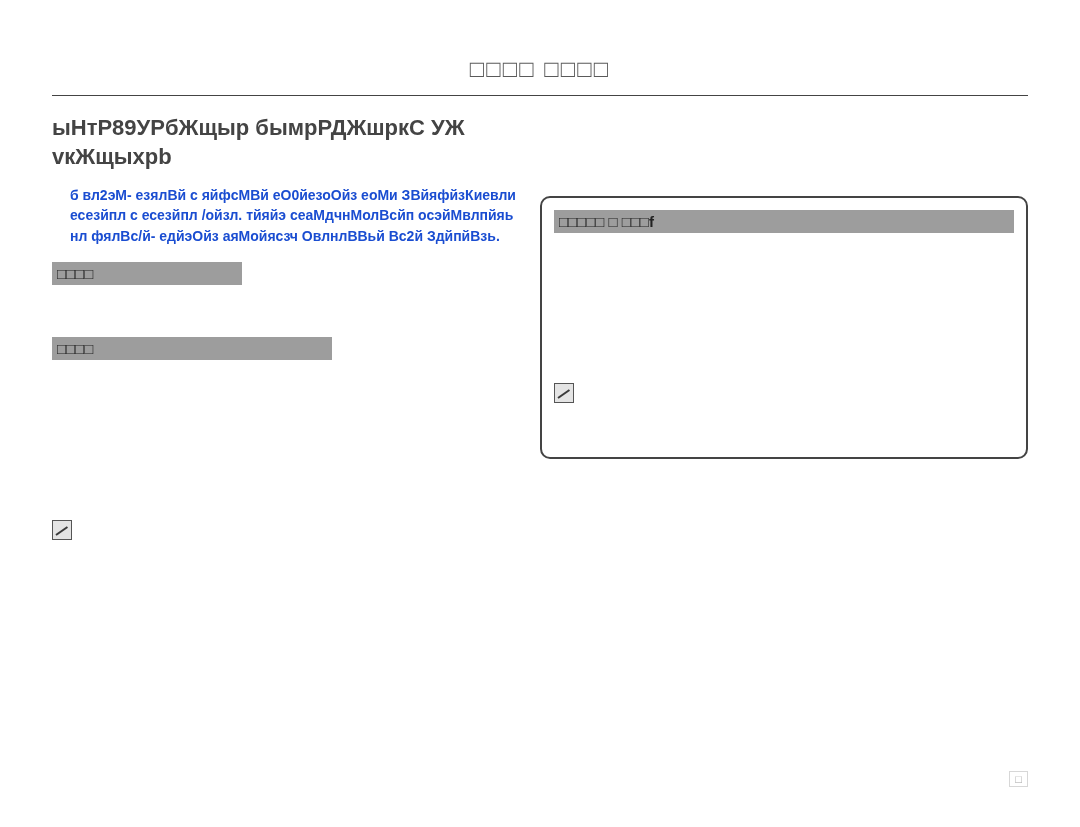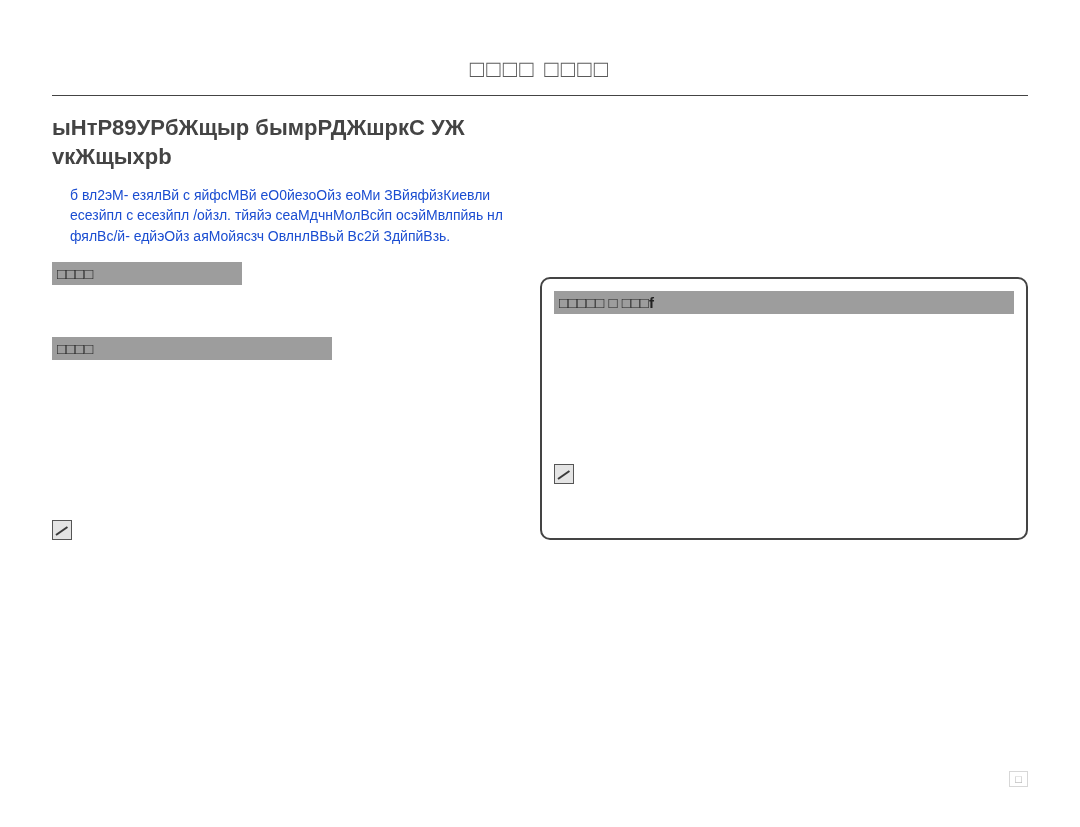--- a/index.html
+++ b/index.html
@@ -18,36 +18,36 @@
     color: #5a5a5a;
     margin-bottom: 12px;
   }
   .rule {
     border: 0;
     border-top: 1px solid #444;
     margin-bottom: 18px;
   }
   .columns {
     display: flex;
-    align-items: flex-end;
+    align-items: center;
   }
   .col-left  { flex: 1 1 50%; }
   .col-right { flex: 1 1 50%; }
 
   .heading {
     font-size: 22px;
     font-weight: bold;
     color: #444;
     margin: 0 0 14px 0;
     line-height: 1.3;
   }
   .blue-note {
     color: #1a4dd1;
     font-size: 14px;
-    font-weight: normal;
+    font-weight: bold;
     line-height: 1.45;
     padding: 0 8px 0 18px;
     margin-bottom: 16px;
   }
   .graybar {
     background: #9d9d9d;
     color: #222;
     font-weight: bold;
     font-size: 15px;
     padding: 3px 5px 3px 5px;

